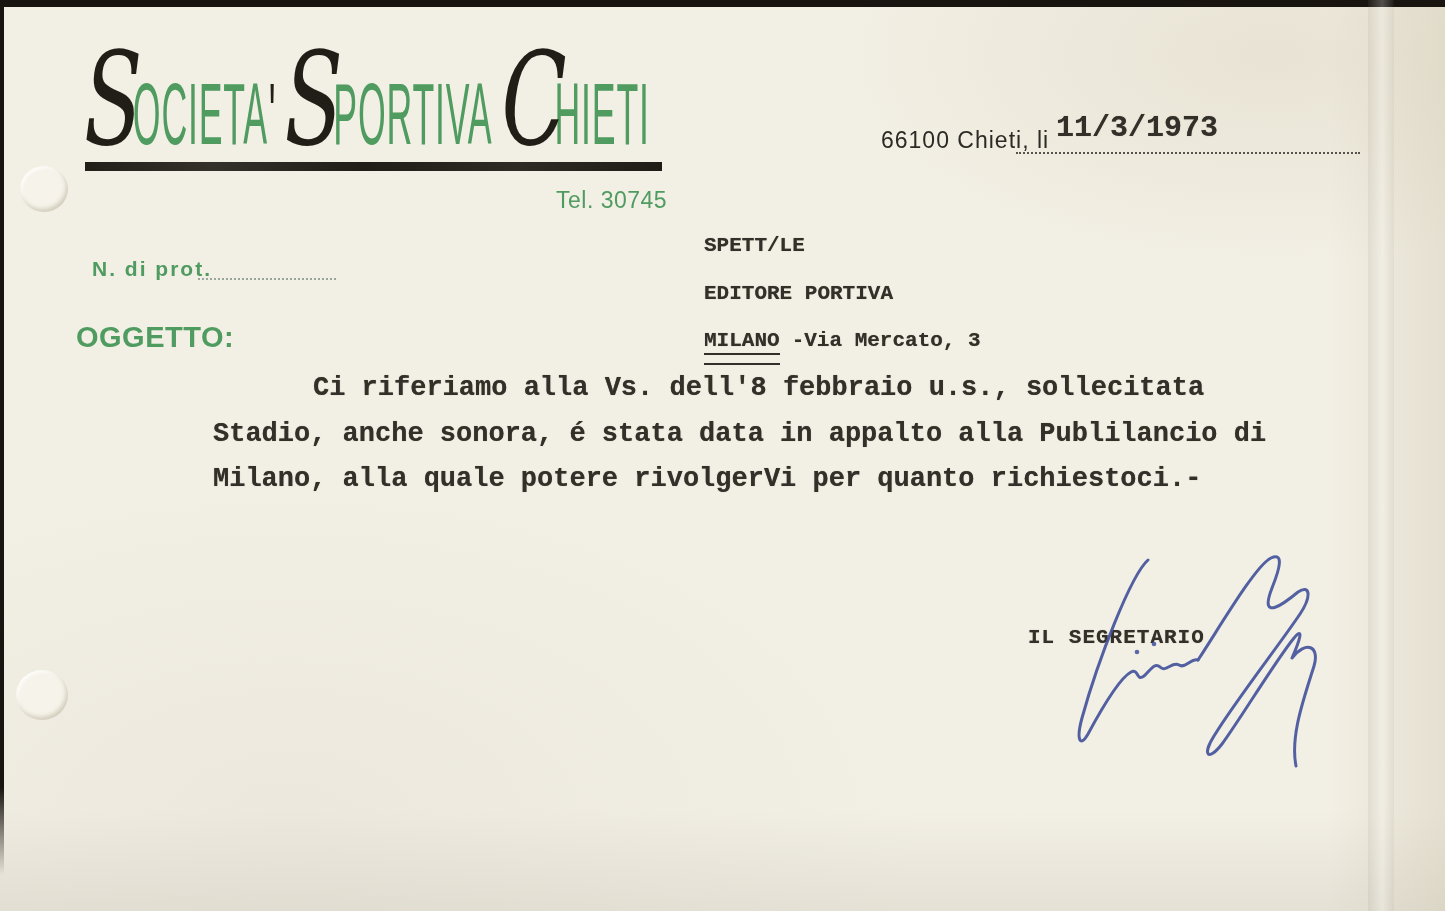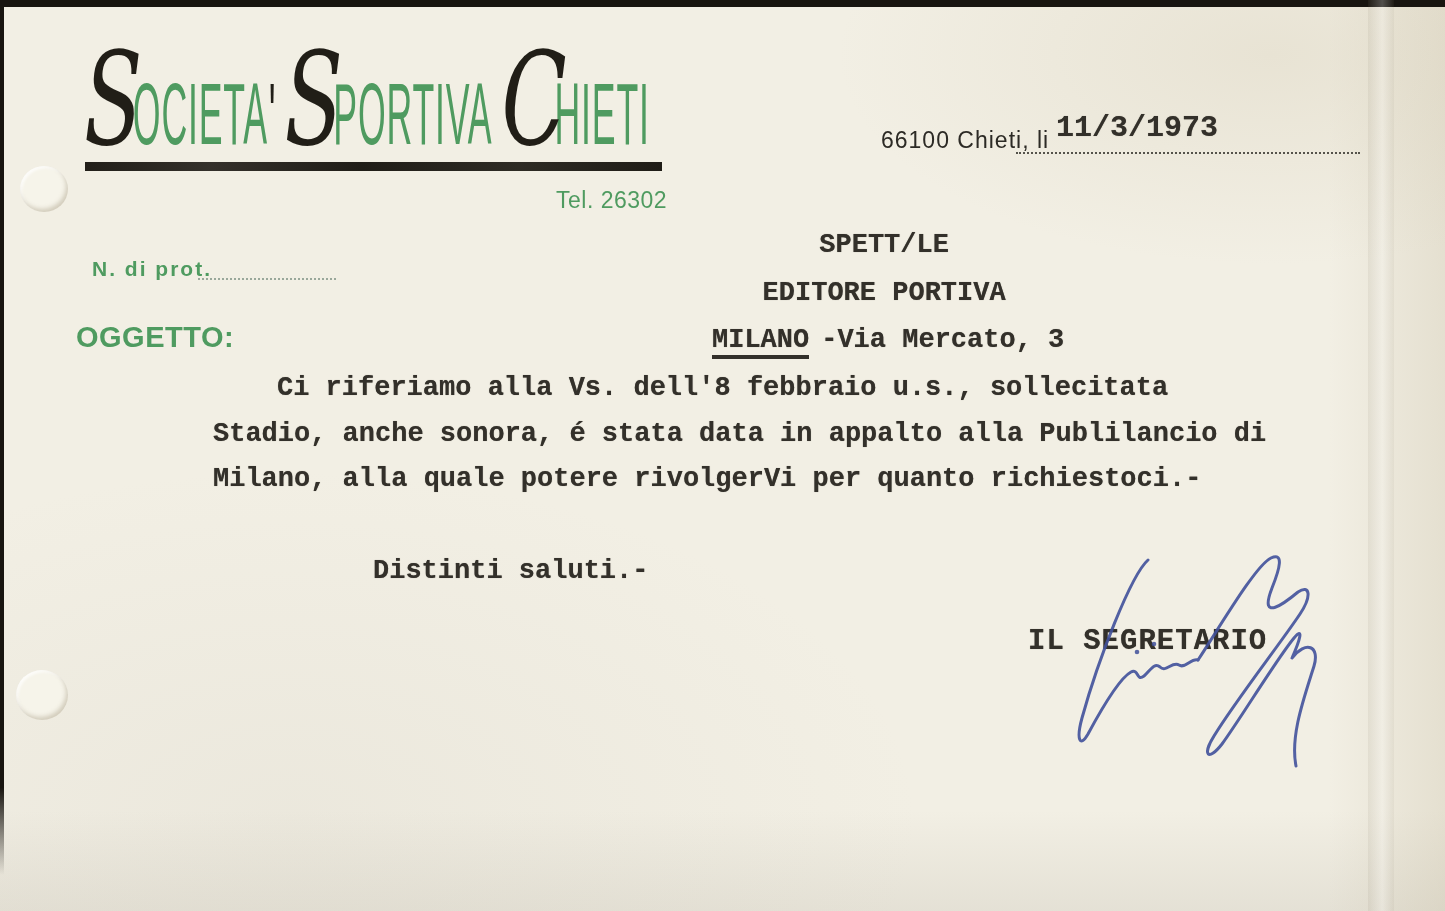--- a/index.html
+++ b/index.html
@@ -50,30 +50,30 @@
   .nprot{position:absolute;left:92px;top:257px;font-size:21px;font-weight:700;
     color:#4f9b60;letter-spacing:2px;}
   .nprot-dotted{position:absolute;left:198px;top:256px;width:138px;height:22px;
     border-bottom:2px dotted #9aa89b;}
   .oggetto{position:absolute;left:76px;top:321px;font-size:29px;font-weight:700;
     color:#4f9b60;letter-spacing:0.5px;}
 
   
   .tw{font-family:"Liberation Mono","DejaVu Sans Mono",monospace;font-weight:700;
     color:#33302a;text-shadow:0 0 0.7px rgba(45,41,34,0.65);}
-  .recipient{position:absolute;left:704px;top:222px;font-size:27px;line-height:47.5px;white-space:nowrap;text-align:center;}
+  .recipient{position:absolute;left:704px;top:222px;font-size:21px;line-height:47.5px;white-space:nowrap;}
   .street{margin-left:12px;}
-  .u-outer{display:inline-block;border-bottom:2px solid #33302a;padding-bottom:0;line-height:1.05;margin-left:8px;}
+  .u-outer{display:inline-block;border-bottom:2px solid #33302a;padding-bottom:8px;line-height:1.05;}
   .u-inner{display:inline-block;border-bottom:2px solid #33302a;padding-bottom:1px;line-height:1.05;}
 
   .body-par{position:absolute;left:213px;top:366px;width:1130px;font-size:27px;
     line-height:45.5px;white-space:nowrap;}
-  .body-par .indent{margin-left:64px;}
+  .body-par .indent{margin-left:100px;}
   .salutation{position:absolute;left:373px;top:549px;font-size:27px;line-height:45.5px;}
-  .role{position:absolute;left:1028px;top:609px;font-size:29px;line-height:1.2;letter-spacing:1px;margin-top:16px;}
+  .role{position:absolute;left:1028px;top:609px;font-size:21px;line-height:1.2;letter-spacing:1px;margin-top:16px;}
 
   .signature{position:absolute;left:1036px;top:540px;width:312px;height:240px;z-index:5;}
 </style>
 </head>
 <body>
 
 <div class="page">
 
   <div class="scan-top"></div>
   <div class="scan-left"></div>
@@ -90,21 +90,21 @@
     <span class="lh-word">
       <span class="lh-initial">S</span>
       <span class="lh-rest">PORTIVA</span>
     </span>
     <span class="lh-word">
       <span class="lh-initial">C</span>
       <span class="lh-rest">HIETI</span>
     </span>
   </div>
   <div class="lh-rule"></div>
-  <div class="tel">Tel. 26302</div>
+  <div class="tel">Tel. 30745</div>
 
   <div class="cityline">66100 Chieti, li</div>
   <div class="date-dotted"></div>
   <div class="typed-date tw">11/3/1973</div>
 
   <div class="nprot">N. di prot.</div>
   <div class="nprot-dotted"></div>
   <div class="oggetto">OGGETTO:</div>
 
   <div class="recipient tw">
@@ -113,21 +113,20 @@
     <div>
       <span class="u-outer"><span class="u-inner">MILANO</span></span><span class="street">-Via Mercato, 3</span>
     </div>
   </div>
 
   <div class="body-par tw">
     <div class="indent">Ci riferiamo alla Vs. dell'8 febbraio u.s., sollecitata</div>
     <div>Stadio, anche sonora, é stata data in appalto alla Publilancio di</div>
     <div>Milano, alla quale potere rivolgerVi per quanto richiestoci.-</div>
   </div>
-  <div class="salutation tw">Distinti saluti.-</div>
 
   <div class="role tw">IL SEGRETARIO</div>
   <svg class="signature" viewBox="0 0 312 240" fill="none">
     <g stroke="#41519b" stroke-width="3" stroke-linecap="round" stroke-linejoin="round" opacity="0.9">
       <path d="M112,20 C95,35 62,120 46,178 C40,200 44,208 52,194 C66,168 84,138 95,132 C103,128 100,142 108,136 C114,131 118,122 124,127 C130,133 136,121 143,125 C149,129 155,118 162,120"></path>
       <path d="M162,120 C185,85 220,25 235,18 C248,12 244,28 236,48 C222,84 250,62 262,52 C274,44 276,56 264,74 C244,104 200,160 178,196 C166,215 172,222 186,204 C205,178 240,120 258,98 C268,86 264,100 256,118 C270,100 284,106 278,126 C268,158 254,196 260,226"></path>
     </g>
     <g fill="#41519b" opacity="0.85">
       <circle cx="101" cy="112" r="2.3"></circle>
       <circle cx="118" cy="104" r="2.3"></circle>

